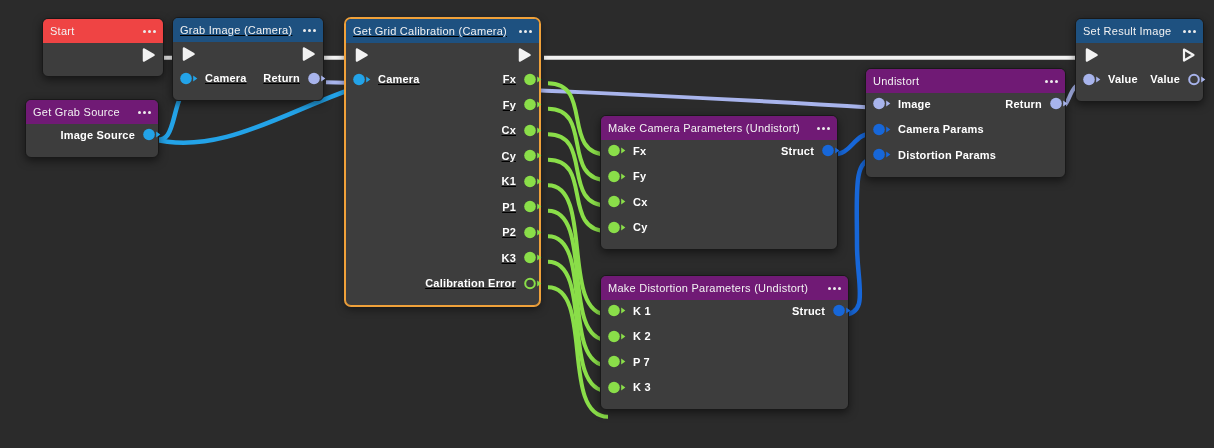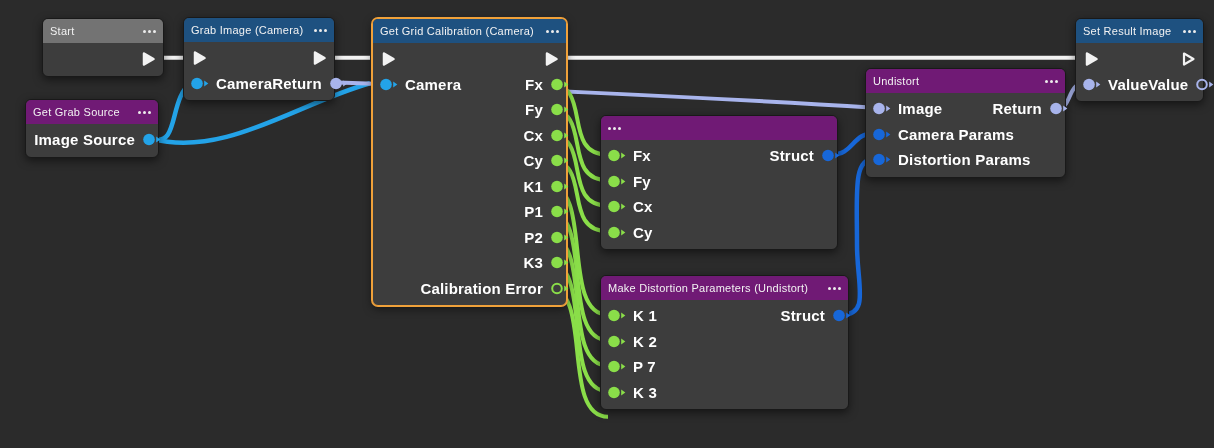--- a/index.html
+++ b/index.html
@@ -25,28 +25,28 @@
   }
   .hdr{
     height:24px;display:flex;align-items:center;gap:6px;
     padding:0 7px;border-radius:5px 5px 0 0;
     color:#f2f2f2;font-size:11px;font-weight:500;letter-spacing:.25px;
     white-space:nowrap;
   }
   .hdr .title{flex:1 1 auto;overflow:hidden;}
   .hdr-blue{background:#1e5180;}
   .hdr-green{background:#701a75;}
-  .hdr-red{background:#737373;}
+  .hdr-red{background:#ef4444;}
   .menu{display:flex;gap:2px;flex:0 0 auto;cursor:pointer;padding:2px 0;}
   .menu i{width:3px;height:3px;background:#ececec;border-radius:50%;display:block;}
 
   .body{padding:3px 0 4px;}
   .row{
-    height:25.5px;display:flex;align-items:center;justify-content:space-between;
-    padding:0 6px;color:#ffffff;font-size:15px;font-weight:bold;letter-spacing:.2px;
+    height:25.5px;display:flex;align-items:flex-start;justify-content:space-between;
+    padding:0 6px;color:#ffffff;font-size:11px;font-weight:bold;letter-spacing:.2px;
   }
   .row.only-out{justify-content:flex-end;}
   .side{display:flex;align-items:center;gap:7px;}
   .side .pin{display:block;flex:0 0 auto;}
   .side.out svg.pin.port{margin-right:-9px;}
   .lbl{white-space:nowrap;}
 </style>
 </head>
 <body>
 
@@ -91,21 +91,21 @@
       <div class="row only-out">
         <span class="side out">
           <svg class="pin exec" width="18" height="18" viewBox="0 0 18 18">
               <path d="M5 3.5 L14.5 9 L5 14.5 Z" fill="#f2f2f2" stroke="#f2f2f2" stroke-width="2.5" stroke-linejoin="round"></path>
             </svg>
         </span>
       </div>
     </div>
   </div>
 
-  <div class="node" style="left:183px;top:17px;width:150px;">
+  <div class="node" style="left:172px;top:17px;width:150px;text-decoration:underline;">
     <div class="hdr hdr-blue">
       <span class="title">Grab Image (Camera)</span>
       <span class="menu">
           <i></i>
           <i></i>
           <i></i>
         </span>
     </div>
     <div class="body">
       <div class="row">
@@ -154,21 +154,21 @@
           <span class="lbl">Image Source</span>
           <svg class="pin port" width="19" height="15" viewBox="0 0 19 15">
               <circle cx="7" cy="7.5" r="5.8" fill="#23a3e8"></circle>
               <path d="M14.2 4.6 L18.3 7.5 L14.2 10.4 Z" fill="#23a3e8"></path>
             </svg>
         </span>
       </div>
     </div>
   </div>
 
-  <div class="node selected" style="left:372px;top:18px;width:193px;">
+  <div class="node selected" style="left:345px;top:18px;width:193px;text-decoration:underline;">
     <div class="hdr hdr-blue">
       <span class="title">Get Grid Calibration (Camera)</span>
       <span class="menu">
           <i></i>
           <i></i>
           <i></i>
         </span>
     </div>
     <div class="body">
       <div class="row">
@@ -269,20 +269,21 @@
               <circle cx="7" cy="7.5" r="4.8" fill="none" stroke="#8ade49" stroke-width="2"></circle>
               <path d="M14.2 4.6 L18.3 7.5 L14.2 10.4 Z" fill="#8ade49"></path>
             </svg>
         </span>
       </div>
     </div>
   </div>
 
   <div class="node" style="left:600px;top:115px;width:236px;">
     <div class="hdr hdr-green">
+      <span class="title">Make Camera Parameters (Undistort)</span>
       <span class="menu">
           <i></i>
           <i></i>
           <i></i>
         </span>
     </div>
     <div class="body">
       <div class="row">
         <span class="side in">
           <svg class="pin port" width="19" height="15" viewBox="0 0 19 15">

